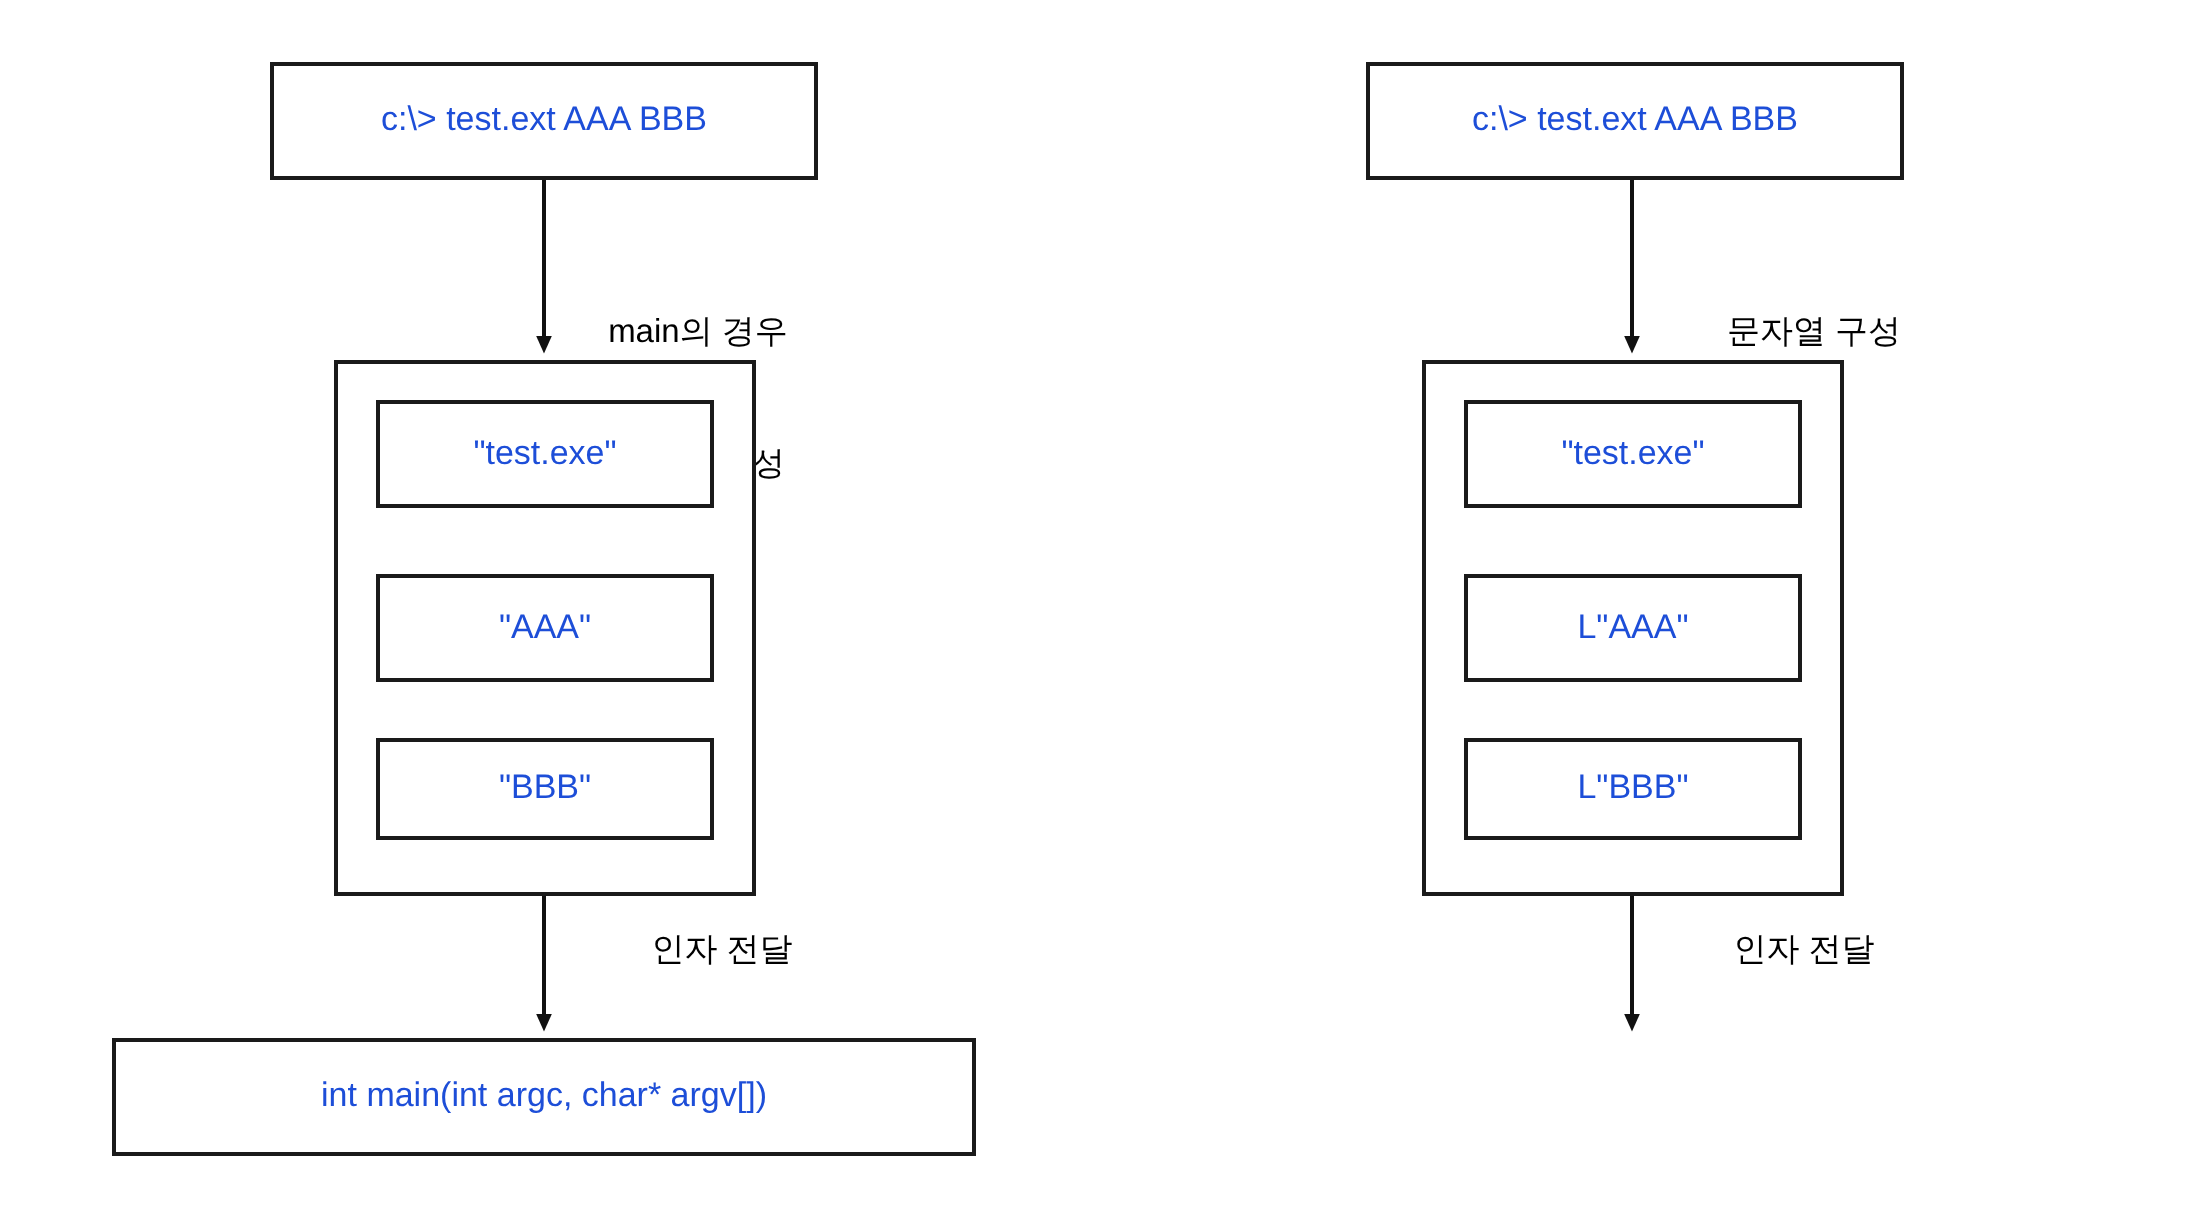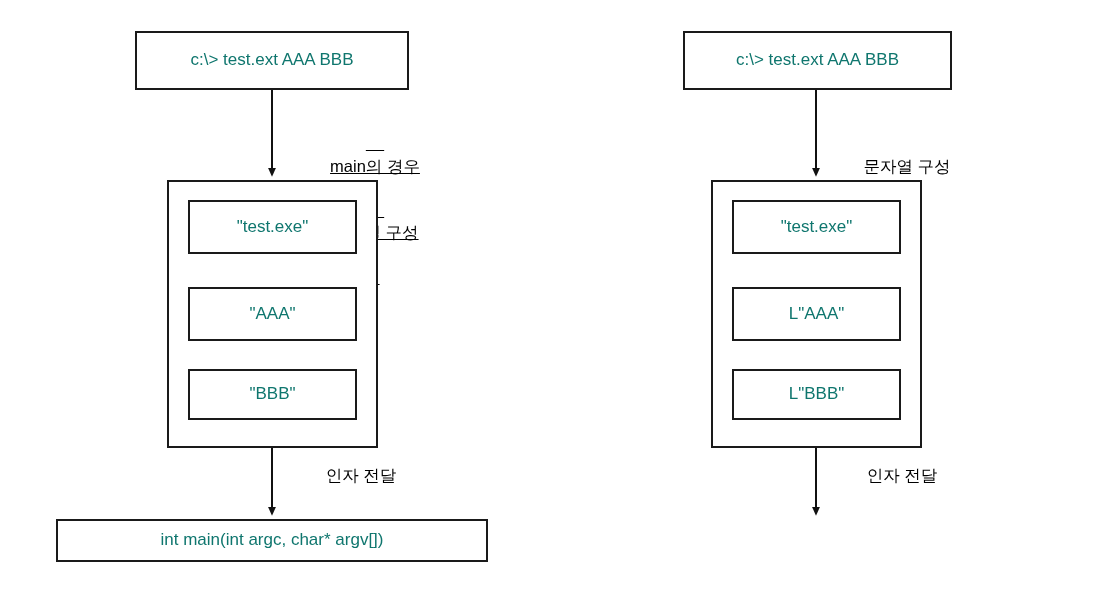--- a/index.html
+++ b/index.html
@@ -32,21 +32,21 @@
     position: absolute;
     box-sizing: border-box;
     border: 2px solid #1a1a1a;
     background: #ffffff;
     display: flex;
     align-items: center;
     justify-content: center;
     text-align: right;
     font-size: 17px;
     line-height: 1.2;
-    color: #0f766e;
+    color: #1d4ed8;
     white-space: nowrap;
   }
   .container-box {
     position: absolute;
     box-sizing: border-box;
     border: 2px solid #1a1a1a;
     background: #ffffff;
   }
   .edge-label {
     position: absolute;
@@ -56,22 +56,22 @@
     text-align: center;
     white-space: pre;
   }
 
   
   #left-cmd-box   { left: 135px; top: 31px;  width: 274px; height: 59px; }
   #left-container { left: 167px; top: 180px; width: 211px; height: 268px; }
   #left-arg-0     { left: 188px; top: 200px; width: 169px; height: 54px; }
   #left-arg-1     { left: 188px; top: 287px; width: 169px; height: 54px; }
   #left-arg-2     { left: 188px; top: 369px; width: 169px; height: 51px; }
-  #left-main-box  { left: 56px;  top: 519px; width: 432px; height: 43px; }
-  #left-label-build { left: 295px; top: 110px; width: 160px; text-decoration: underline; }
+  #left-main-box  { left: 56px;  top: 519px; width: 432px; height: 59px; }
+  #left-label-build { left: 269px; top: 110px; width: 160px; }
   #left-label-pass  { left: 281px; top: 464px; width: 160px; }
 
   
   #right-cmd-box   { left: 683px; top: 31px;  width: 269px; height: 59px; }
   #right-container { left: 711px; top: 180px; width: 211px; height: 268px; }
   #right-arg-0     { left: 732px; top: 200px; width: 169px; height: 54px; }
   #right-arg-1     { left: 732px; top: 287px; width: 169px; height: 54px; }
   #right-arg-2     { left: 732px; top: 369px; width: 169px; height: 51px; }
   #right-wmain-box { left: 600px; top: 519px; width: 432px; height: 53px; }
   #right-label-build { left: 822px; top: 110px; width: 170px; }

